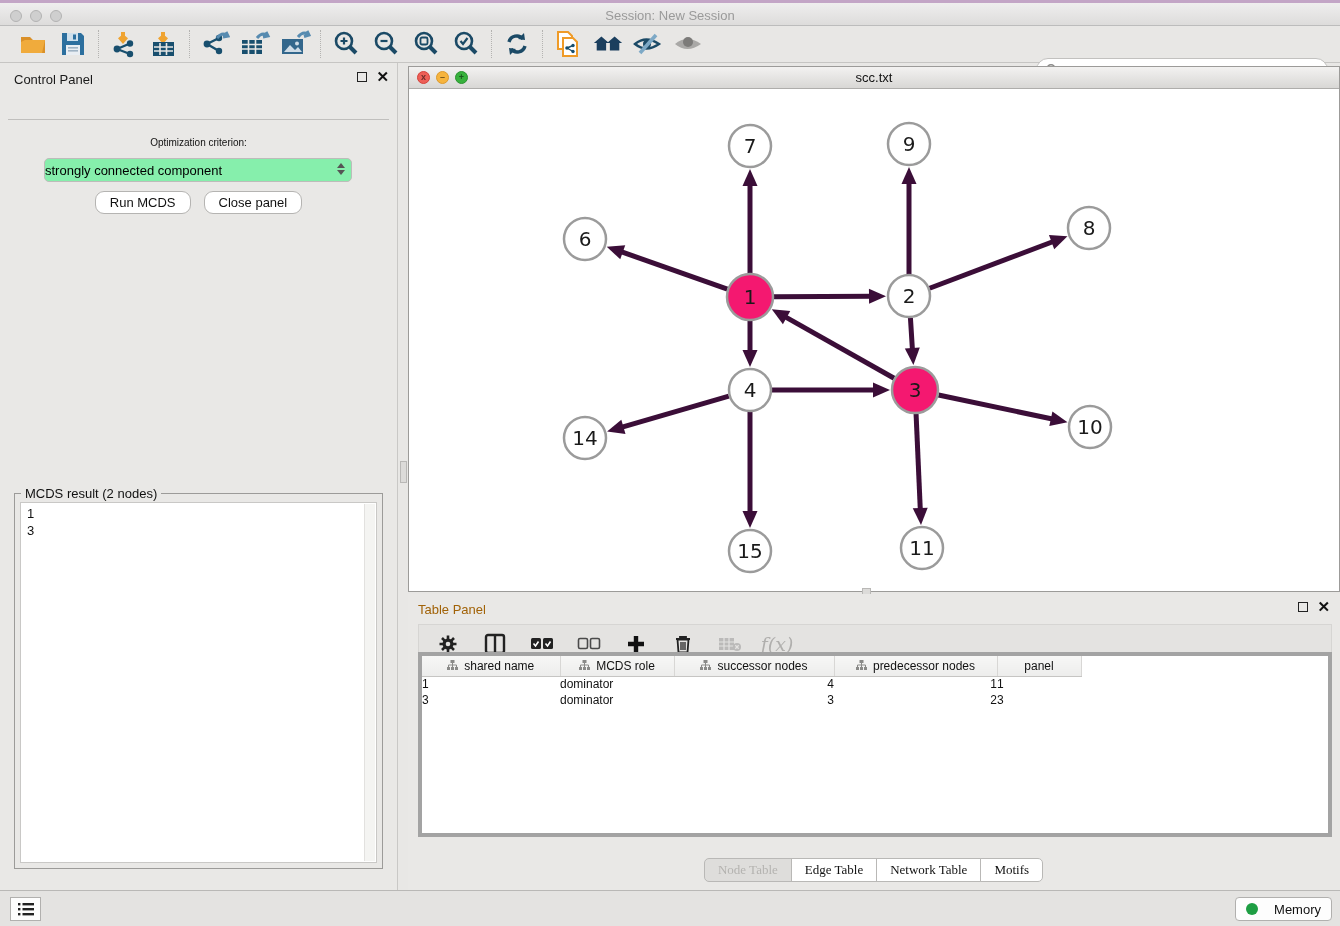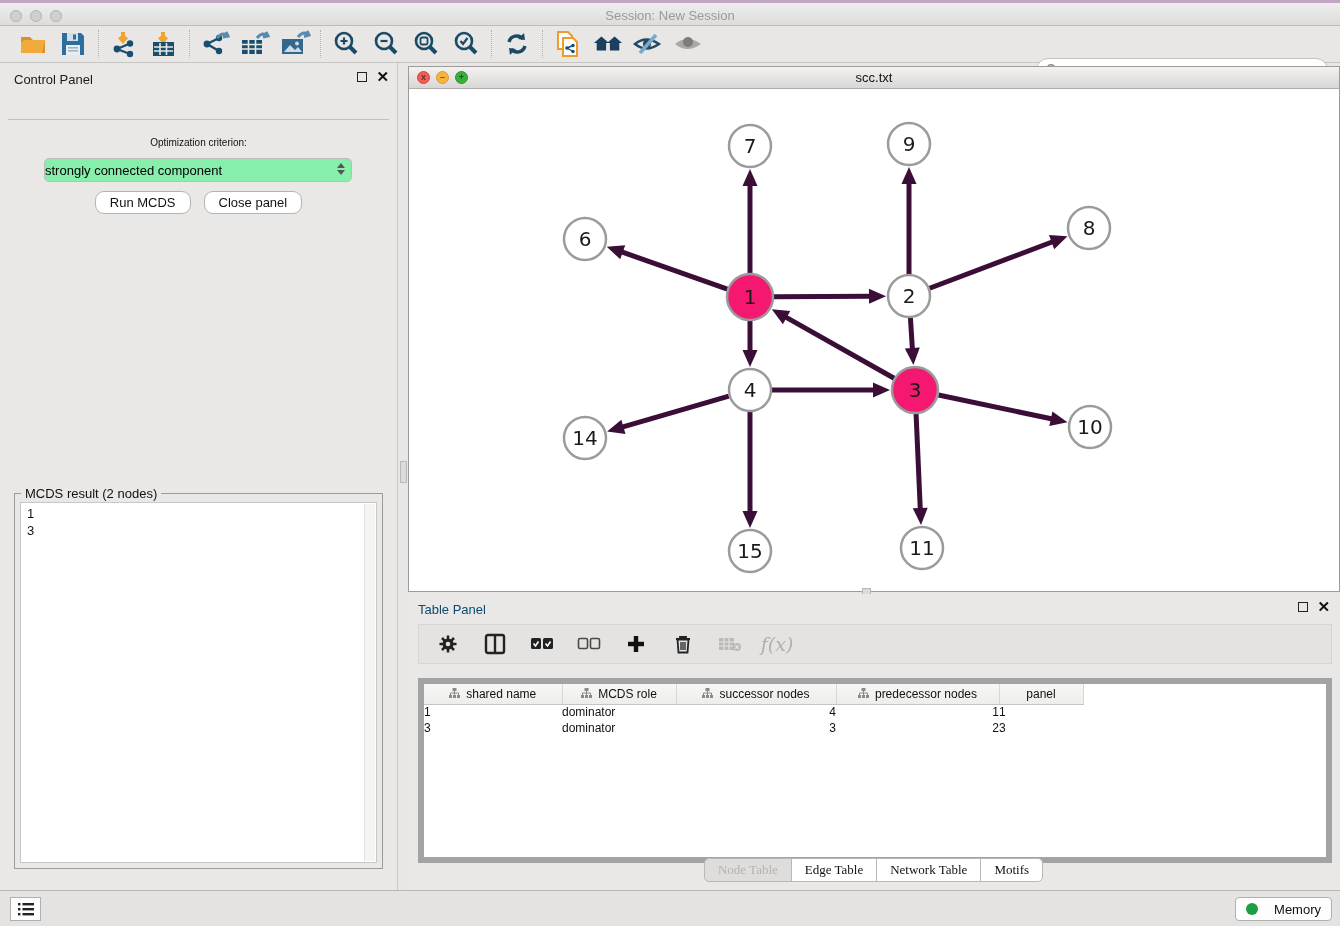--- a/index.html
+++ b/index.html
@@ -74,27 +74,27 @@
   .nt-light { width:13px; height:13px; border-radius:50%; font-size:9px; font-weight:bold; color:rgba(0,0,0,.55);
     display:flex; align-items:center; justify-content:center; line-height:1; }
   .nt-red { background:#ed5f57; border:1px solid #d5413a; }
   .nt-yellow { background:#f6b43e; border:1px solid #dd9a2c; }
   .nt-grn { background:#37b13c; border:1px solid #2a9230; color:rgba(0,0,0,.5); }
   .net-canvas { position:absolute; left:0; top:22px; width:930px; height:502px; background:#fff; }
 
   
   .table-panel { position:absolute; left:408px; top:594px; width:932px; height:296px; background:#e9e8e6; }
   .tp-head { position:absolute; left:0; top:0; width:100%; height:28px; }
-  .tp-head .tp-title { position:absolute; left:10px; top:8px; font-size:13px; color:#0c4a6e; }
+  .tp-head .tp-title { position:absolute; left:10px; top:8px; font-size:13px; color:#a16207; }
   .tp-toolbar { position:absolute; left:10px; top:30px; right:8px; height:40px; background:#e4e3e1;
     border:1px solid #d6d5d3; display:flex; align-items:center; gap:21px; padding-left:16px; }
   .tp-toolbar .ti { display:flex; align-items:center; justify-content:center; width:26px; height:26px; }
   .fx-label { font-family:"DejaVu Serif", serif; font-style:italic; font-size:19px; color:#b0afad; }
 
-  .tp-table-wrap { position:absolute; left:10px; top:84px; right:8px; height:185px; background:#fff; border:6px solid #a3a3a3; overflow:hidden; }
+  .tp-table-wrap { position:absolute; left:10px; top:58px; right:8px; height:185px; background:#fff; border:4px solid #a3a3a3; overflow:hidden; }
   .tbl { border-collapse:collapse; table-layout:fixed; font-size:12px; color:#111; }
   .tbl th { background:linear-gradient(#f7f7f6,#ededec); border-bottom:1px solid #c6c5c3; border-right:1px solid #d8d7d5;
     font-weight:normal; height:20px; text-align:center; }
   .tbl th .th-inner { display:flex; align-items:center; justify-content:center; gap:6px; }
   .tbl td { height:16px; padding:0; }
   .c0 { width:138px; } .c1 { width:114px; } .c2 { width:160px; } .c3 { width:163px; } .c4 { width:84px; }
   .td0 { padding-left:8px; text-align:left; }
   .td1 { padding-left:4px; text-align:left; }
   .td2 { padding-right:15px; text-align:right; }
   .td3 { padding-right:23px; text-align:right; }

